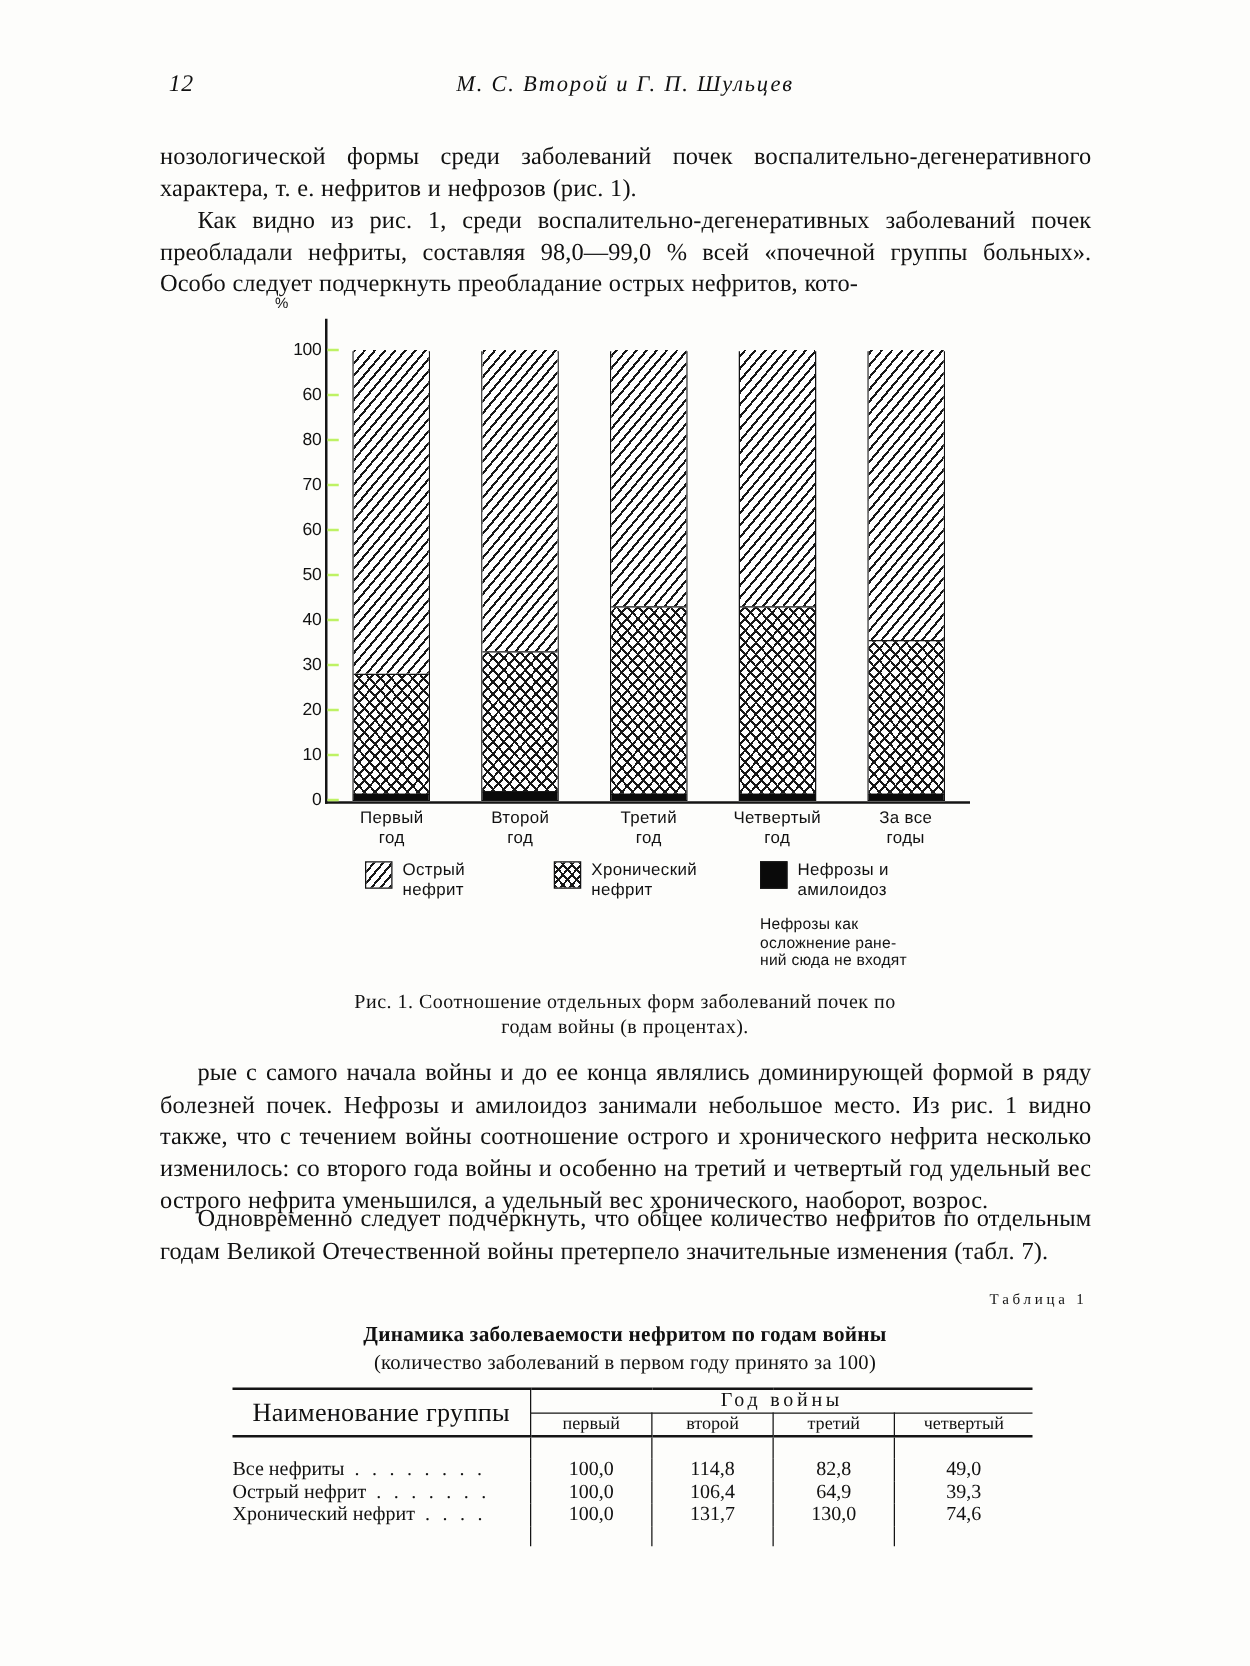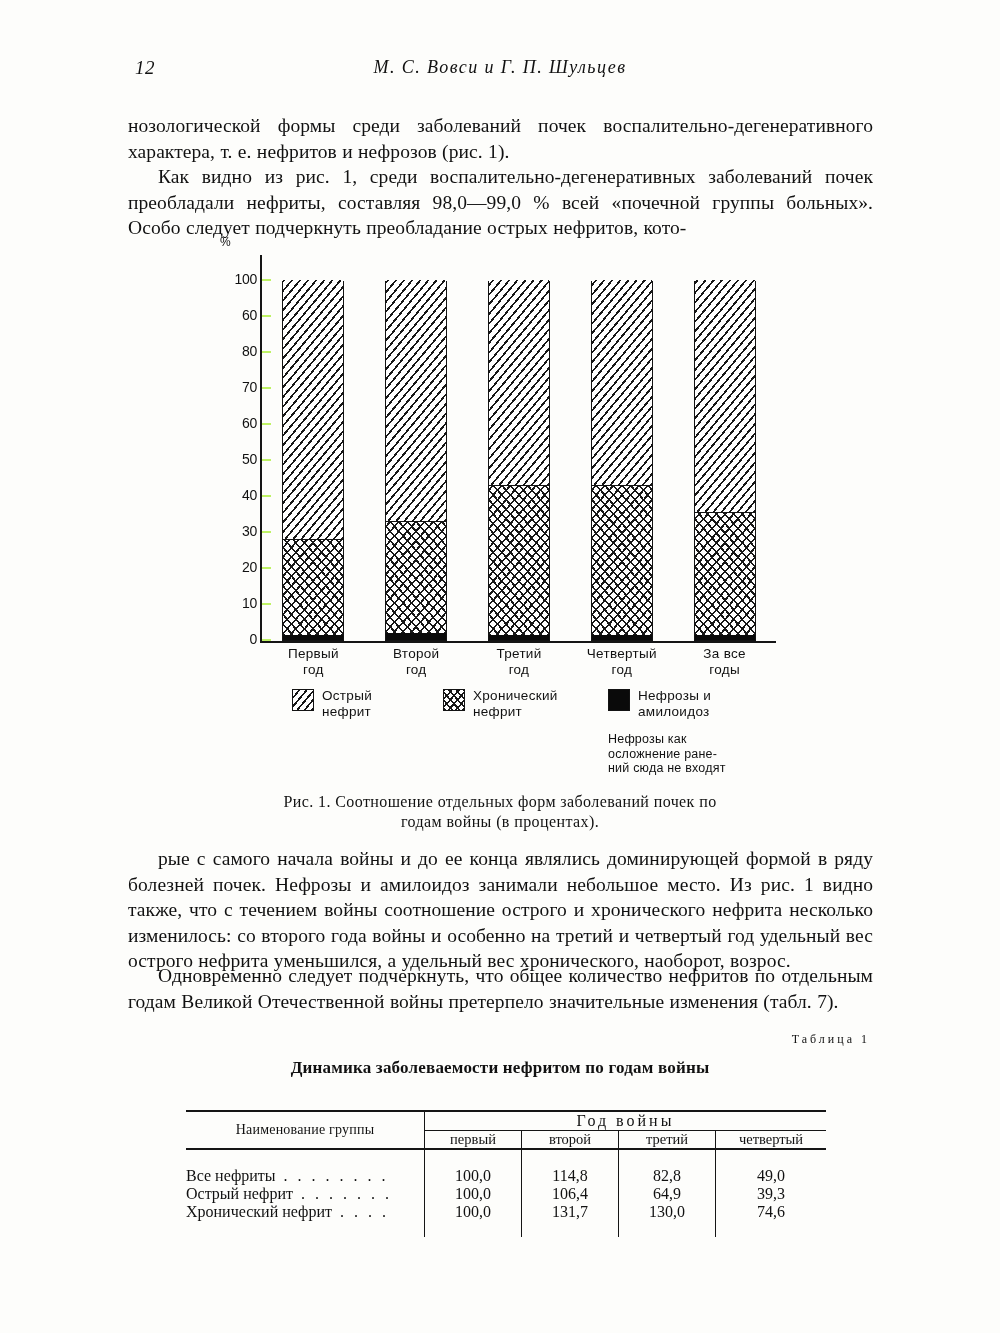--- a/index.html
+++ b/index.html
@@ -296,21 +296,21 @@
   .rule-thin  { border-bottom: 1.1px solid #151515; }
   .vrule      { border-left: 1.4px solid #151515; }
   .th-group {
     text-align: center;
     font-size: 16px;
     letter-spacing: 3px;
     padding: 5px 0 4px 0;
   }
   .th-name {
     text-align: center;
-    font-size: 14px;
+    font-size: 21px;
     letter-spacing: 0.2px;
     vertical-align: middle;
   }
   .th-sub {
     text-align: center;
     font-size: 14.5px;
     padding: 6px 0 5px 0;
   }
   .row-label {
     font-weight: bold;
@@ -331,21 +331,21 @@
   .spacer-row td { height: 17px; }
   .tail-row td { height: 16px; }
 </style>
 </head>
 <body>
 
 <div class="page">
 
   <div class="runhead">
     <div class="folio">12</div>
-    <div class="runhead-title">М. С. Вовси и Г. П. Шульцев</div>
+    <div class="runhead-title">М. С. Второй и Г. П. Шульцев</div>
   </div>
 
   <div class="bodytext" id="para-top">
     <p>нозологической формы среди заболеваний почек воспалительно-дегенеративного характера, т. е. нефритов и нефрозов (рис. 1).</p>
     <p class="ind">Как видно из рис. 1, среди воспалительно-дегенеративных заболеваний почек преобладали нефриты, составляя 98,0—99,0 % всей «почечной группы больных». Особо следует подчеркнуть преобладание острых нефритов, кото-</p>
   </div>
 
   <div class="figure">
 
     <div class="chart">
@@ -460,20 +460,21 @@
   <div class="bodytext" id="para-bottom">
     <p class="ind">рые с самого начала войны и до ее конца являлись доминирующей формой в ряду болезней почек. Нефрозы и амилоидоз занимали небольшое место. Из рис. 1 видно также, что с течением войны соотношение острого и хронического нефрита несколько изменилось: со второго года войны и особенно на третий и четвертый год удельный вес острого нефрита уменьшился, а удельный вес хронического, наоборот, возрос.</p>
   </div>
   <div class="bodytext" id="para-table-intro">
     <p class="ind">Одновременно следует подчеркнуть, что общее количество нефритов по отдельным годам Великой Отечественной войны претерпело значительные изменения (табл. 7).</p>
   </div>
 
   <div class="table-number">Таблица 1</div>
   <div class="table-title">
     <div>Динамика заболеваемости нефритом по годам войны</div>
+    <div class="sub">(количество заболеваний в первом году принято за 100)</div>
   </div>
 
   <table class="datatable">
     <thead>
       <tr>
         <th class="th-name rule-thick" rowspan="2" style="border-top:2.2px solid #151515;">Наименование группы</th>
         <th class="th-group vrule rule-thin" colspan="4" style="border-top:2.2px solid #151515;margin-left:41px;">Год войны</th>
       </tr>
       <tr>
         <th class="th-sub vrule rule-thick" style="width:96px;">первый</th>

